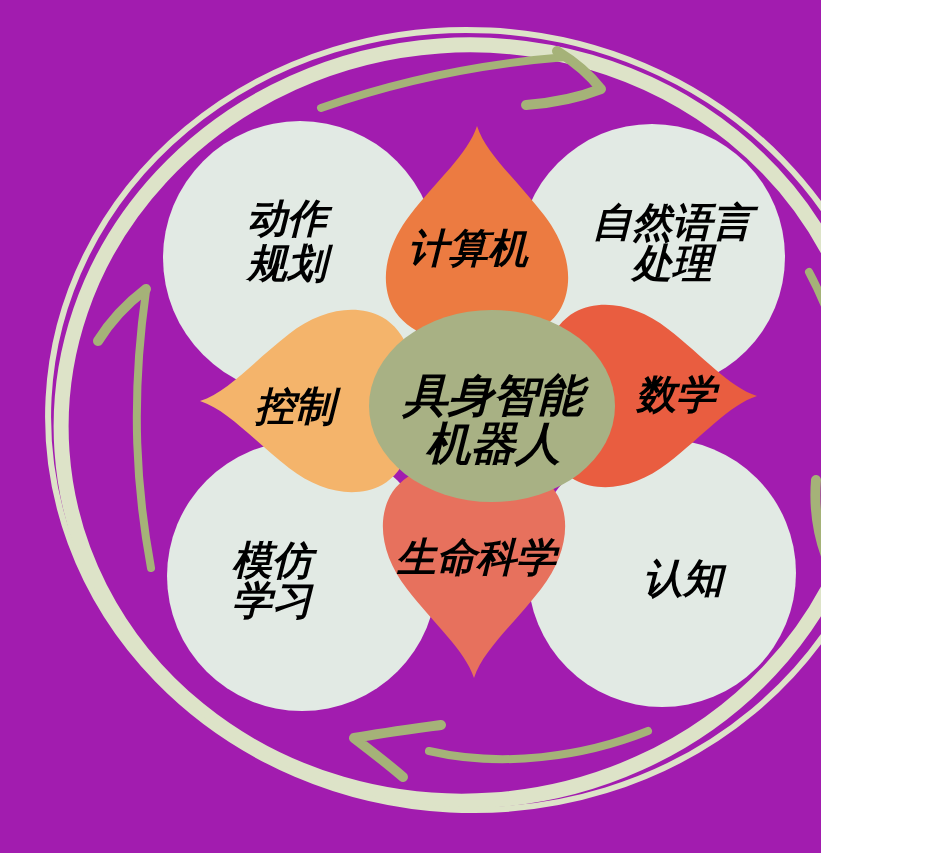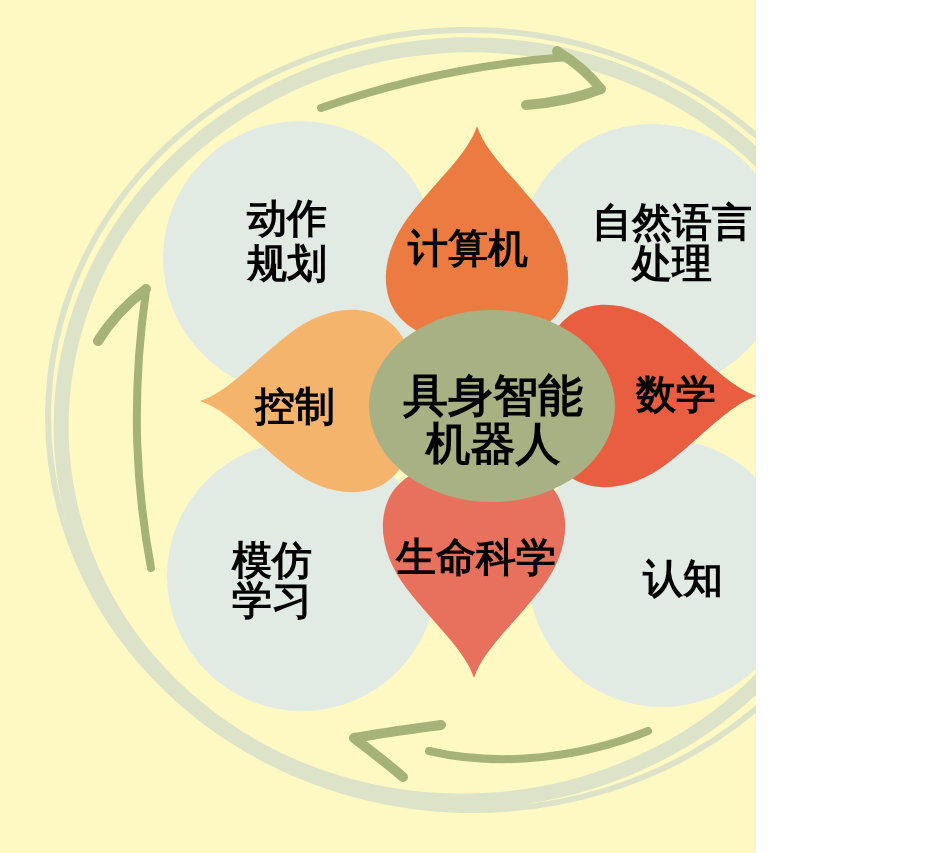--- a/index.html
+++ b/index.html
@@ -2,25 +2,26 @@
 <html><head>
 <meta charset="utf-8">
 <style>
   html, body {
     margin: 0;
     padding: 0;
     background: #ffffff;
   }
   .stage {
     position: relative;
-    width: 756px;
+    width: 821px;
     height: 853px;
-    background: #fef9c3;
+    background: #a21caf;
     overflow: hidden;
     font-family: "Liberation Sans", "DejaVu Sans", sans-serif;
+    font-style: italic;
   }
   .stage svg {
     display: block;
   }
   .diagram-label {
     font-family: "Liberation Sans", "DejaVu Sans", sans-serif;
     font-weight: 700;
     text-anchor: middle;
   }
   .label-outer { font-size: 40px; }

